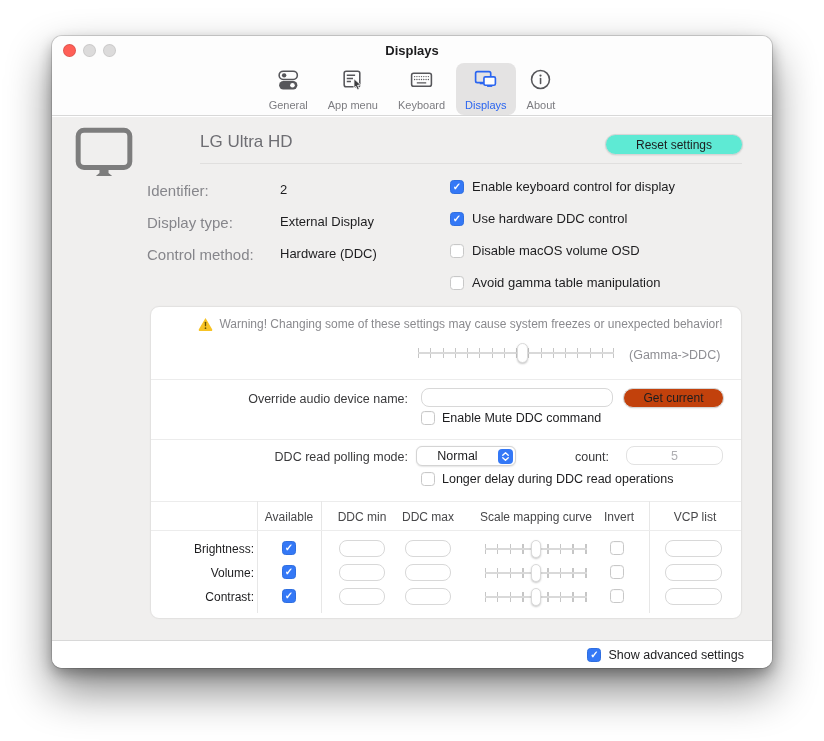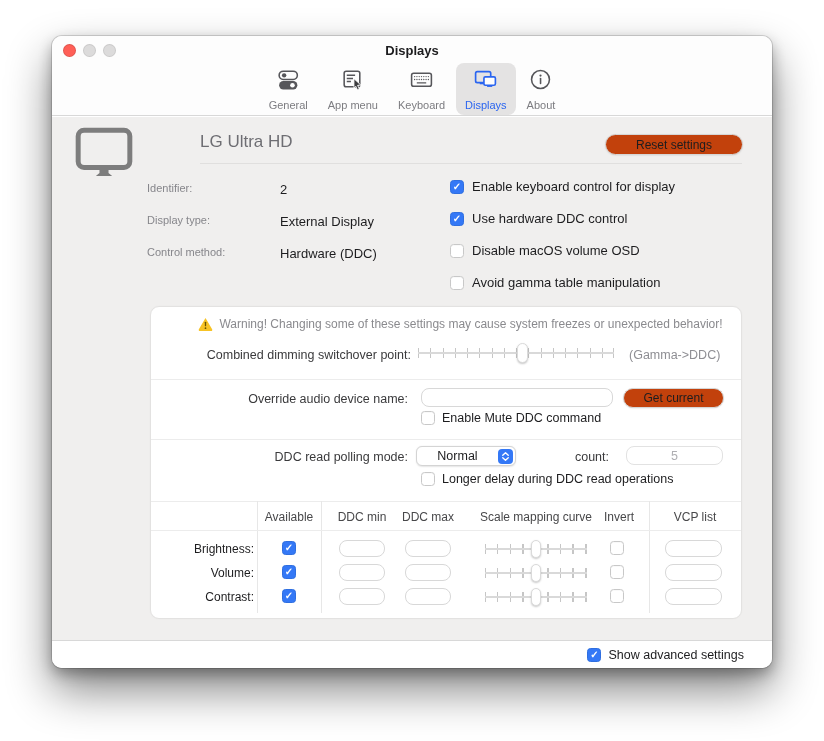--- a/index.html
+++ b/index.html
@@ -27,26 +27,26 @@
   .tb-icon { width:27px; height:27px; display:flex; align-items:center; justify-content:center; }
   .tb-label { font-size:11px; color:#7c7c80; }
   .tb-item.selected .tb-label { color:#2a65f0; }
 
   
   .content { position:absolute; top:81px; left:0; right:0; bottom:28px; background:#f0efee; }
 
   .monitor-icon { position:absolute; left:23px; top:10px; }
   .disp-name { position:absolute; left:148px; top:15px; font-size:17px; color:#6e6e73; }
   .reset-btn { position:absolute; left:553px; top:17px; width:138px; height:21px;
-               background:#c2410c; border:1px solid #d6d6d6; border-radius:11px;
+               background:#5eead4; border:1px solid #d6d6d6; border-radius:11px;
                font-size:12px; color:#1d1d1f; display:flex; align-items:center; justify-content:center;
                box-shadow:0 0.5px 1.5px rgba(0,0,0,.10); }
   .disp-divider { position:absolute; left:148px; top:46px; width:542px; height:1px; background:#e0dfde; }
 
-  .info-label { position:absolute; left:95px; font-size:11px; color:#86868b; }
+  .info-label { position:absolute; left:95px; font-size:15px; color:#86868b; }
   .info-value { position:absolute; left:228px; font-size:13px; color:#1d1d1f; }
 
   .opt-row { position:absolute; left:398px; display:flex; align-items:center; gap:8px; }
   .opt-label { font-size:13px; color:#1d1d1f; white-space:nowrap; }
 
   .cb { width:14px; height:14px; border-radius:3.5px; background:#ffffff; border:1px solid #c8c8c8;
         display:flex; align-items:center; justify-content:center; flex:0 0 auto;
         box-shadow:inset 0 0.5px 1px rgba(0,0,0,.05); }
   .cb::after { content:"✓"; font-size:10px; font-weight:700; color:#ffffff; display:none; line-height:1; }
   .cb.checked { background:#3478f6; border-color:#2f6fe0; box-shadow:none; }
@@ -237,21 +237,20 @@
 
       <div class="warn-row">
         <svg width="15" height="14" viewBox="0 0 16 15">
           <path d="M8 1.2 L15.1 13.2 a1.1 1.1 0 0 1 -0.95 1.7 H1.85 a1.1 1.1 0 0 1 -0.95 -1.7 Z" fill="#f7c325"></path>
           <rect x="7.3" y="5" width="1.4" height="5" rx="0.7" fill="#6b5500"></rect>
           <circle cx="8" cy="12" r="0.95" fill="#6b5500"></circle>
         </svg>
         <span class="warn-text">Warning! Changing some of these settings may cause system freezes or unexpected behavior!</span>
       </div>
 
-      <span class="adv-label" style="left:0; width:260px; top:41px; font-weight:500;">Combined dimming switchover point:</span>
       <div class="slider" style="left:267px; top:37px; width:196px;">
         <div class="ticks"></div>
         <div class="track"></div>
         <div class="knob" style="left: 53%;"></div>
       </div>
       <span class="adv-label" style="left:478px; top:41px; text-align:left; color:#8e8e93;">(Gamma-&gt;DDC)</span>
 
       <div class="hline" style="top:72px"></div>
 
       <span class="adv-label" style="left:0; width:257px; top:85px;">Override audio device name:</span>

